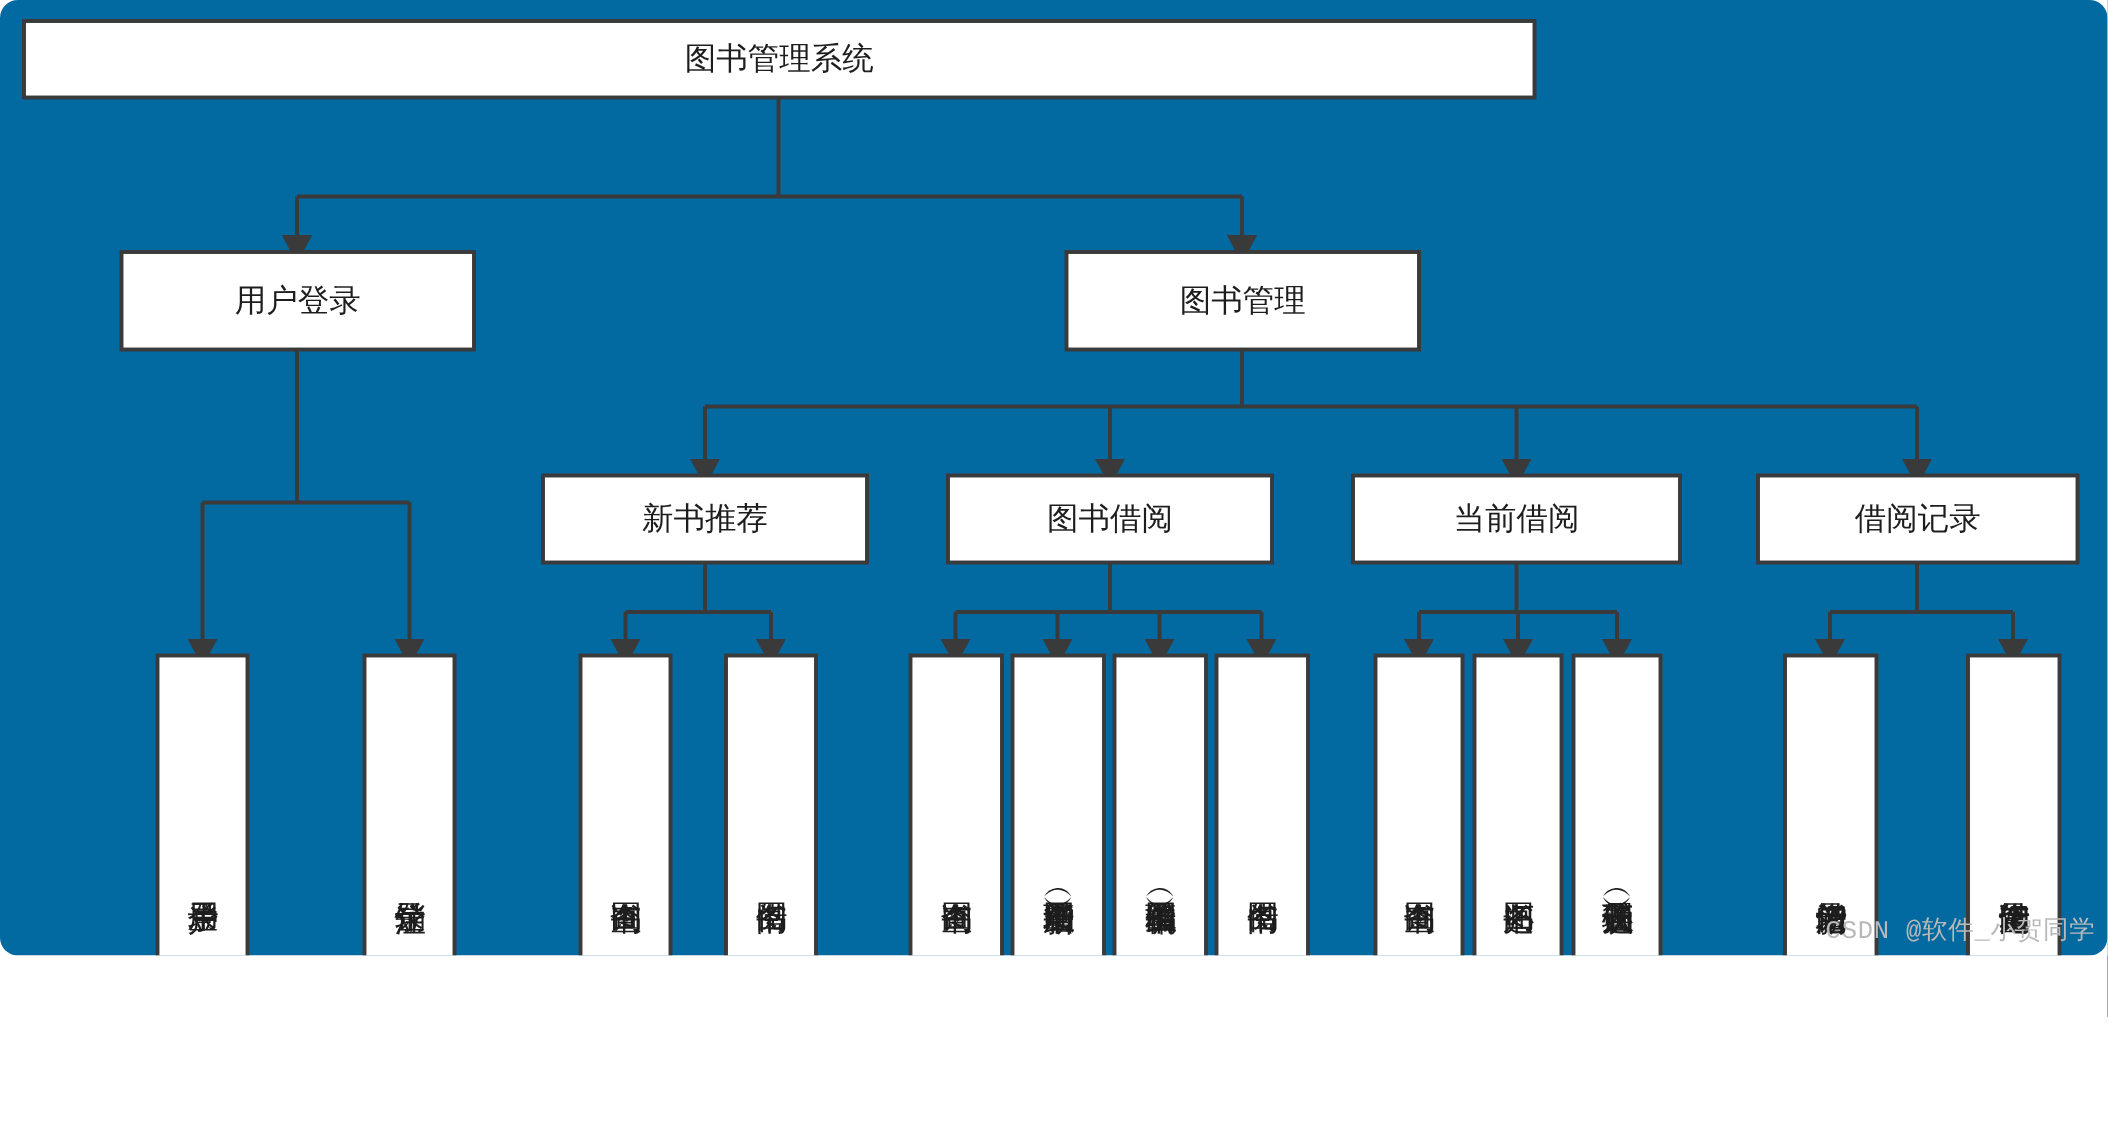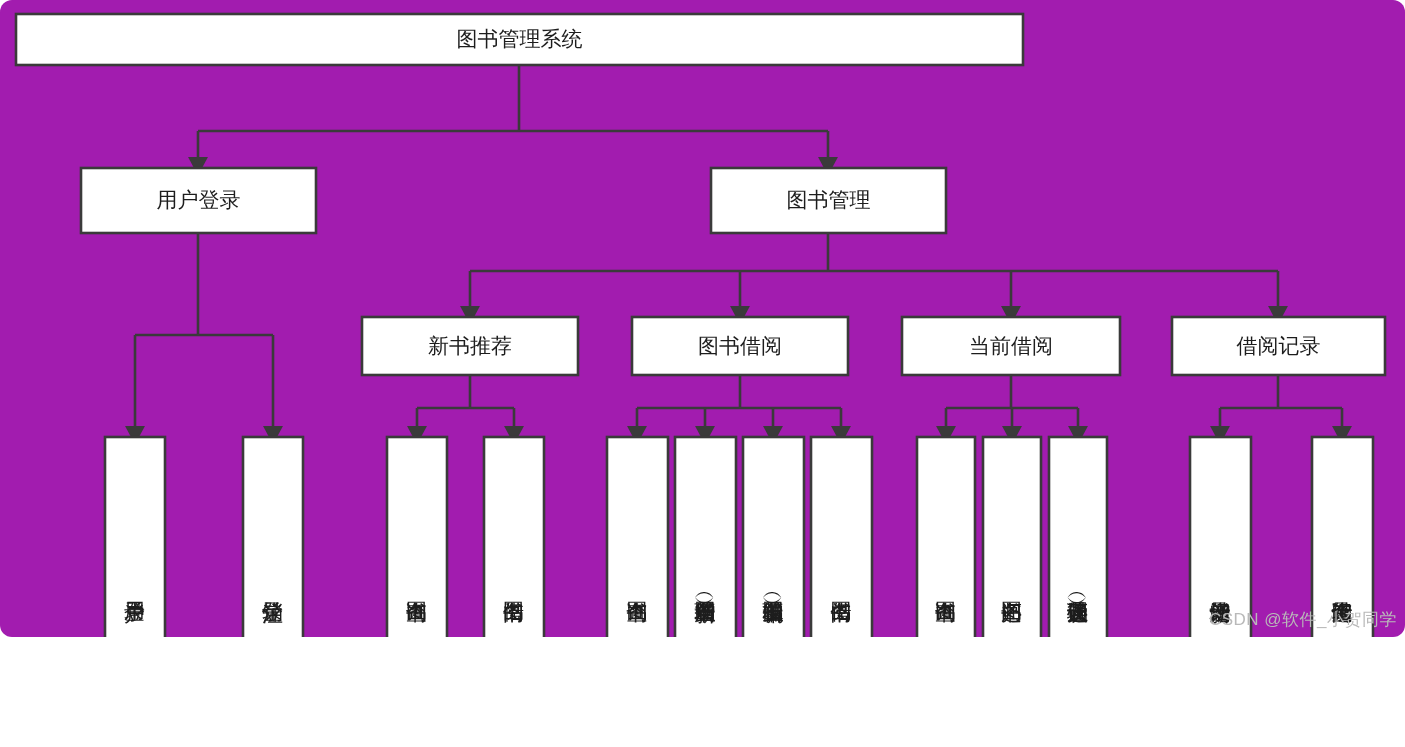--- a/index.html
+++ b/index.html
@@ -7,21 +7,21 @@
     padding: 0;
     background: #ffffff;
   }
   body {
     font-family: "Liberation Sans", "DejaVu Sans", sans-serif;
   }
   #diagram-root {
     position: relative;
     width: 1405px;
     height: 637px;
-    background: #a21caf;
+    background: #0369a1;
     overflow: hidden;
     border-radius: 12px;
   }
   svg.diagram-canvas {
     position: absolute;
     top: 0;
     left: 0;
     width: 1405px;
     height: 747px;
   }
@@ -48,21 +48,21 @@
     fill: #1d1d1d;
     writing-mode: vertical-rl;
     text-orientation: upright;
     glyph-orientation-vertical: 0;
     text-anchor: middle;
   }
   .watermark-text {
     position: absolute;
     right: 8px;
     bottom: 6px;
-    font-family: Liberation Sans, sans-serif;
+    font-family: Liberation Mono, monospace;
     font-size: 17px;
     color: #b9b9b9;
     white-space: nowrap;
     letter-spacing: 0.5px;
     pointer-events: none;
   }
 </style>
 </head>
 <body>
 

